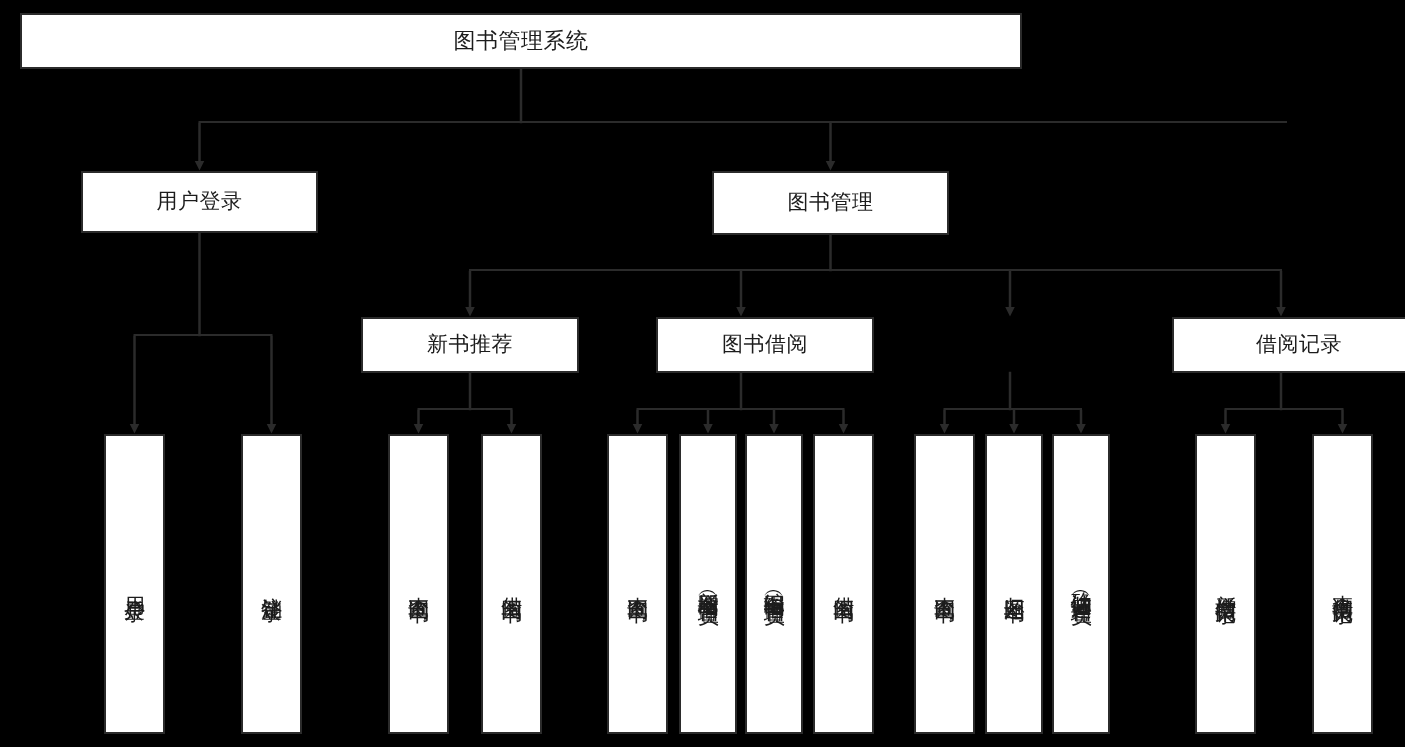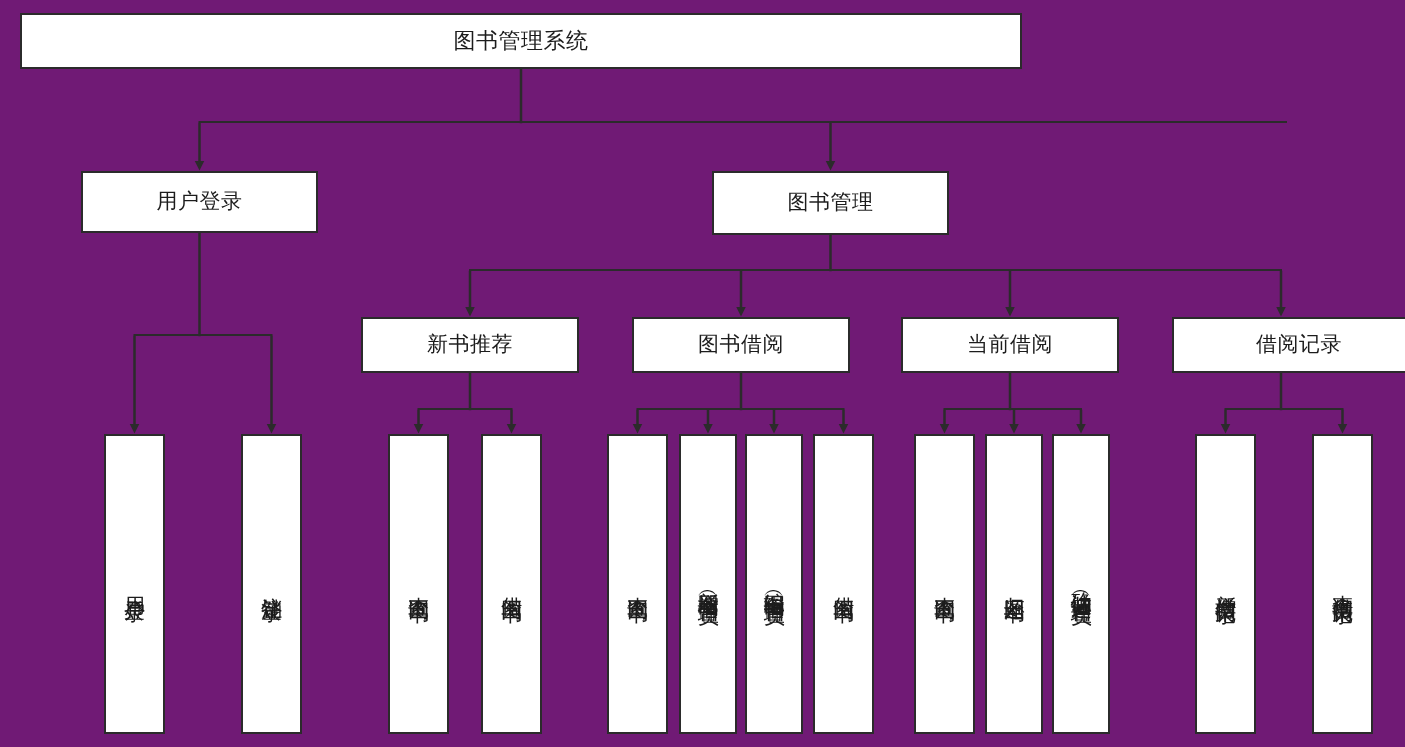--- a/index.html
+++ b/index.html
@@ -11,21 +11,21 @@
   body {
     width: 1405px;
     height: 747px;
     font-family: "DejaVu Sans", "Liberation Sans", sans-serif;
     overflow: hidden;
   }
   #diagram-root {
     position: relative;
     width: 1405px;
     height: 747px;
-    background: #701a75;
+    background: #000000;
   }
   svg.diagram-canvas {
     position: absolute;
     left: 0;
     top: 0;
     width: 1405px;
     height: 747px;
   }
   .node-box {
     position: absolute;
@@ -135,25 +135,22 @@
   <div class="node-box" style="left:81px; top:171px; width:237px; height:62px;">
     <span class="node-label-h">用户登录</span>
   </div>
   <div class="node-box" style="left:712px; top:171px; width:237px; height:64px;">
     <span class="node-label-h">图书管理</span>
   </div>
 
   <div class="node-box" style="left:361px; top:317px; width:218px; height:56px;">
     <span class="node-label-h">新书推荐</span>
   </div>
-  <div class="node-box" style="left:632px; top:317px; width:218px; height:56px;">
+  <div class="node-box" style="left:656px; top:317px; width:218px; height:56px;">
     <span class="node-label-h">图书借阅</span>
-  </div>
-  <div class="node-box" style="left:901px; top:317px; width:218px; height:56px;">
-    <span class="node-label-h">当前借阅</span>
   </div>
   <div class="node-box" style="left:1172px; top:317px; width:254px; height:56px;">
     <span class="node-label-h">借阅记录</span>
   </div>
 
   <div class="node-box leaf" style="left:104px; top:434px; width:61px; height:300px;">
     <span class="node-label-v">用户登录</span>
   </div>
   <div class="node-box leaf" style="left:241px; top:434px; width:61px; height:300px;">
     <span class="node-label-v">注销登录</span>

